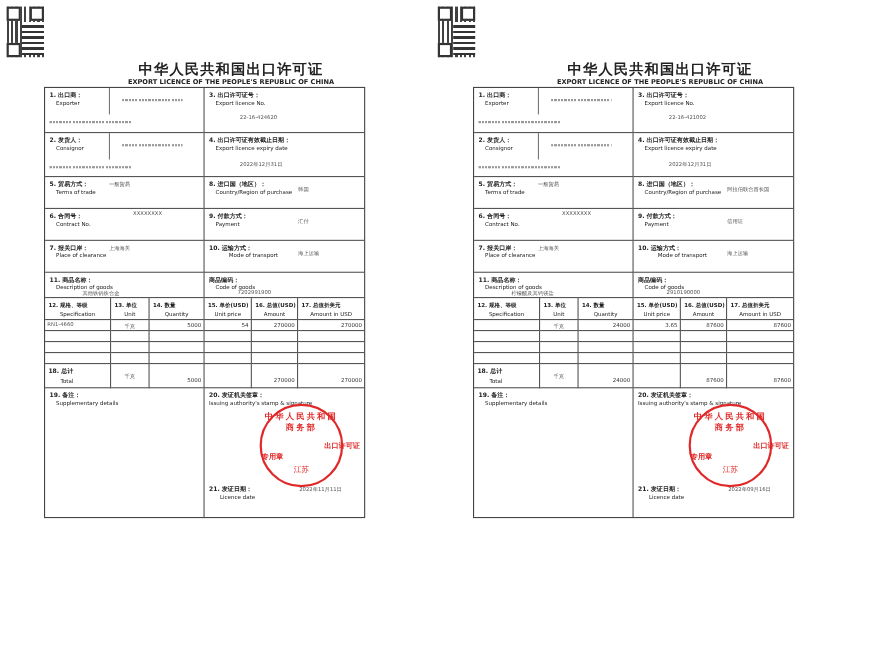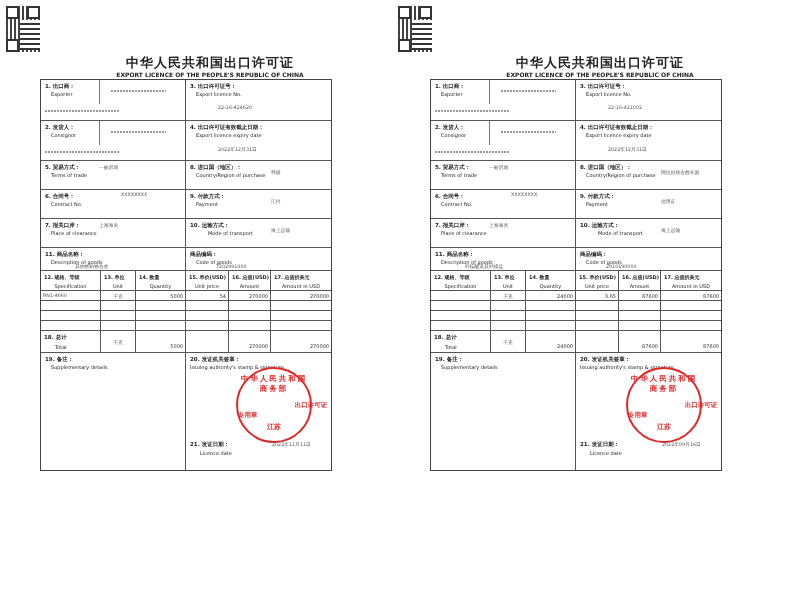--- a/index.html
+++ b/index.html
@@ -21,21 +21,21 @@
   .en{position:absolute;font-size:5px;white-space:nowrap;}
   .val{position:absolute;font-size:4.8px;color:#555;white-space:nowrap;}
   .blur{position:absolute;height:2px;background:repeating-linear-gradient(90deg,#999 0 2px,transparent 2px 3px);}
   .tbl{position:absolute;left:0;top:191px;width:290px;}
   .tcell{position:absolute;border-right:1px solid #555;border-bottom:1px solid #555;box-sizing:border-box;font-size:5px;}
   .num{position:absolute;right:2px;font-size:5px;color:#333;}
   .stamp{position:absolute;width:72px;height:72px;border:2px solid #e02828;border-radius:50%;color:#e02828;}
   .stamp .ring{position:absolute;top:5px;left:0;width:100%;text-align:center;font-size:7.5px;font-weight:bold;letter-spacing:2px;}
   .stamp .l1{position:absolute;top:32px;left:0;width:100%;text-align:center;font-size:6.5px;font-weight:bold;margin-left:37px;}
   .stamp .l2{position:absolute;top:42px;left:0;width:100%;text-align:left;font-size:6.5px;font-weight:bold;}
-  .stamp .l3{position:absolute;top:53px;left:0;width:100%;text-align:center;font-size:7px;font-weight:bold;}
+  .stamp .l3{position:absolute;top:53px;left:0;width:100%;text-align:center;font-size:7px;font-weight:normal;}
 </style>
 </head>
 <body>
 
 <div id="root">
     <div class="page" style="left:30px;">
       <div class="qr" style="left:-24px;">
         <div class="mid"></div>
         <div class="noise"></div>
       </div>

